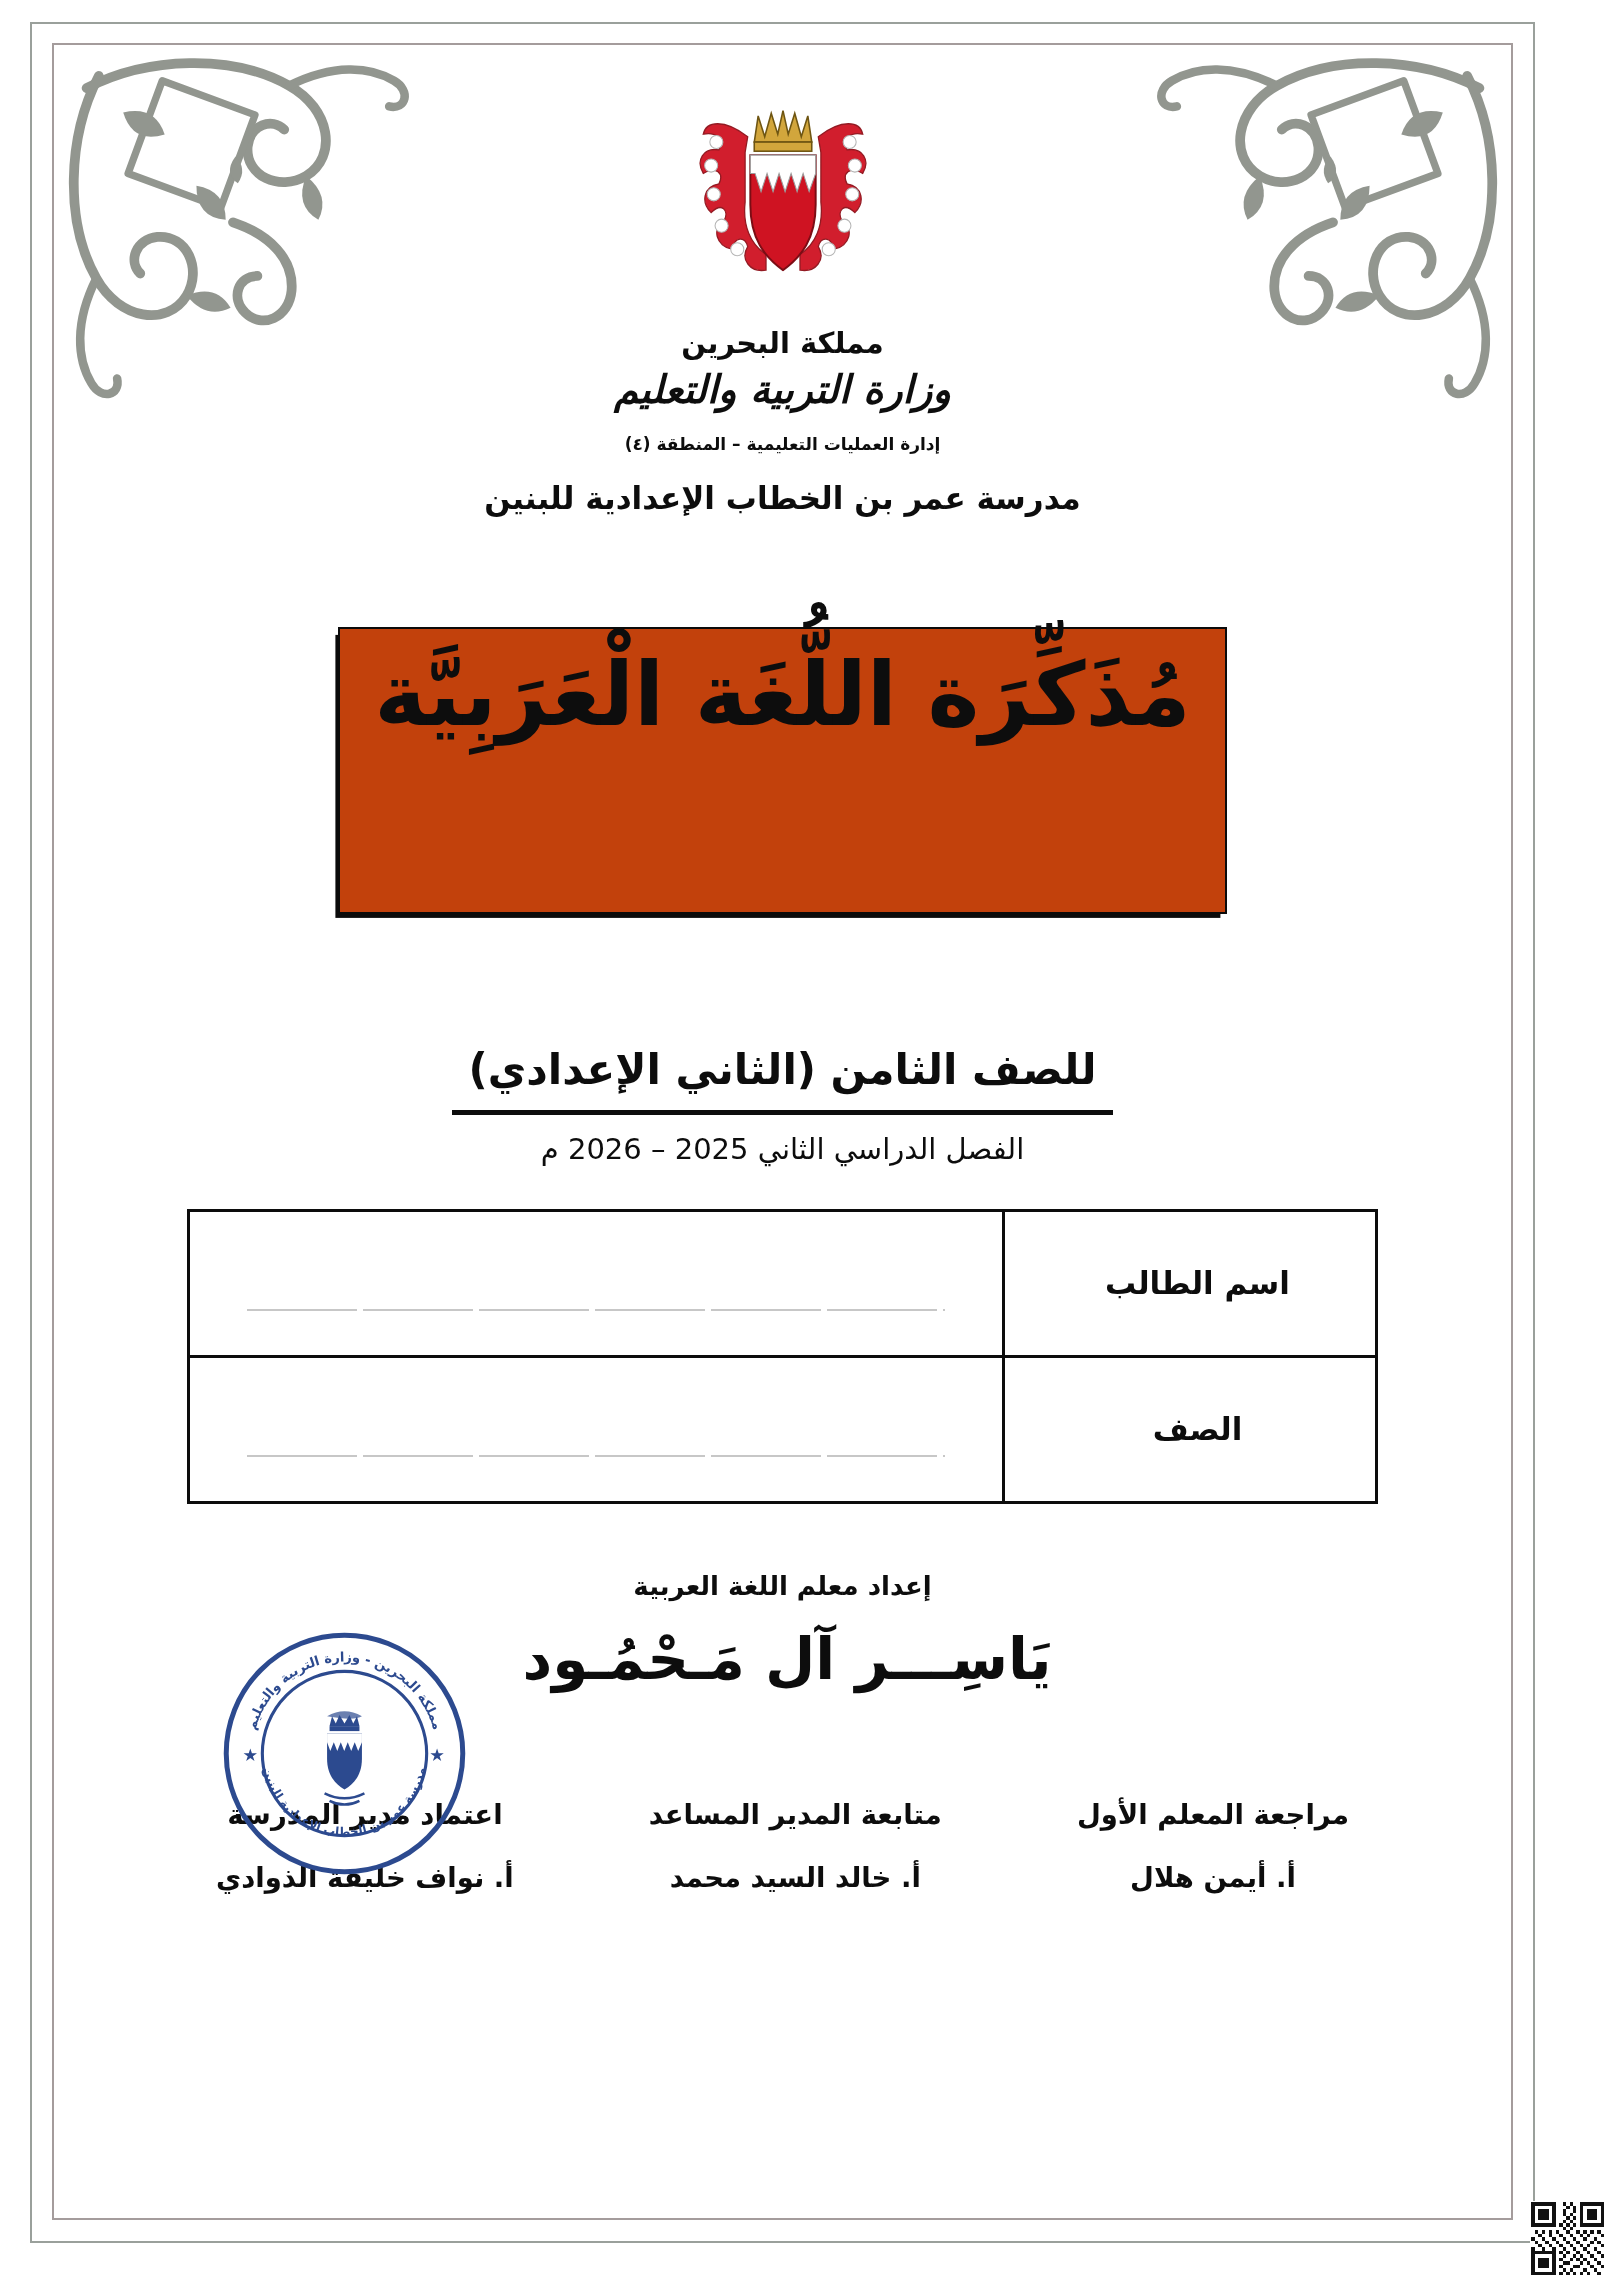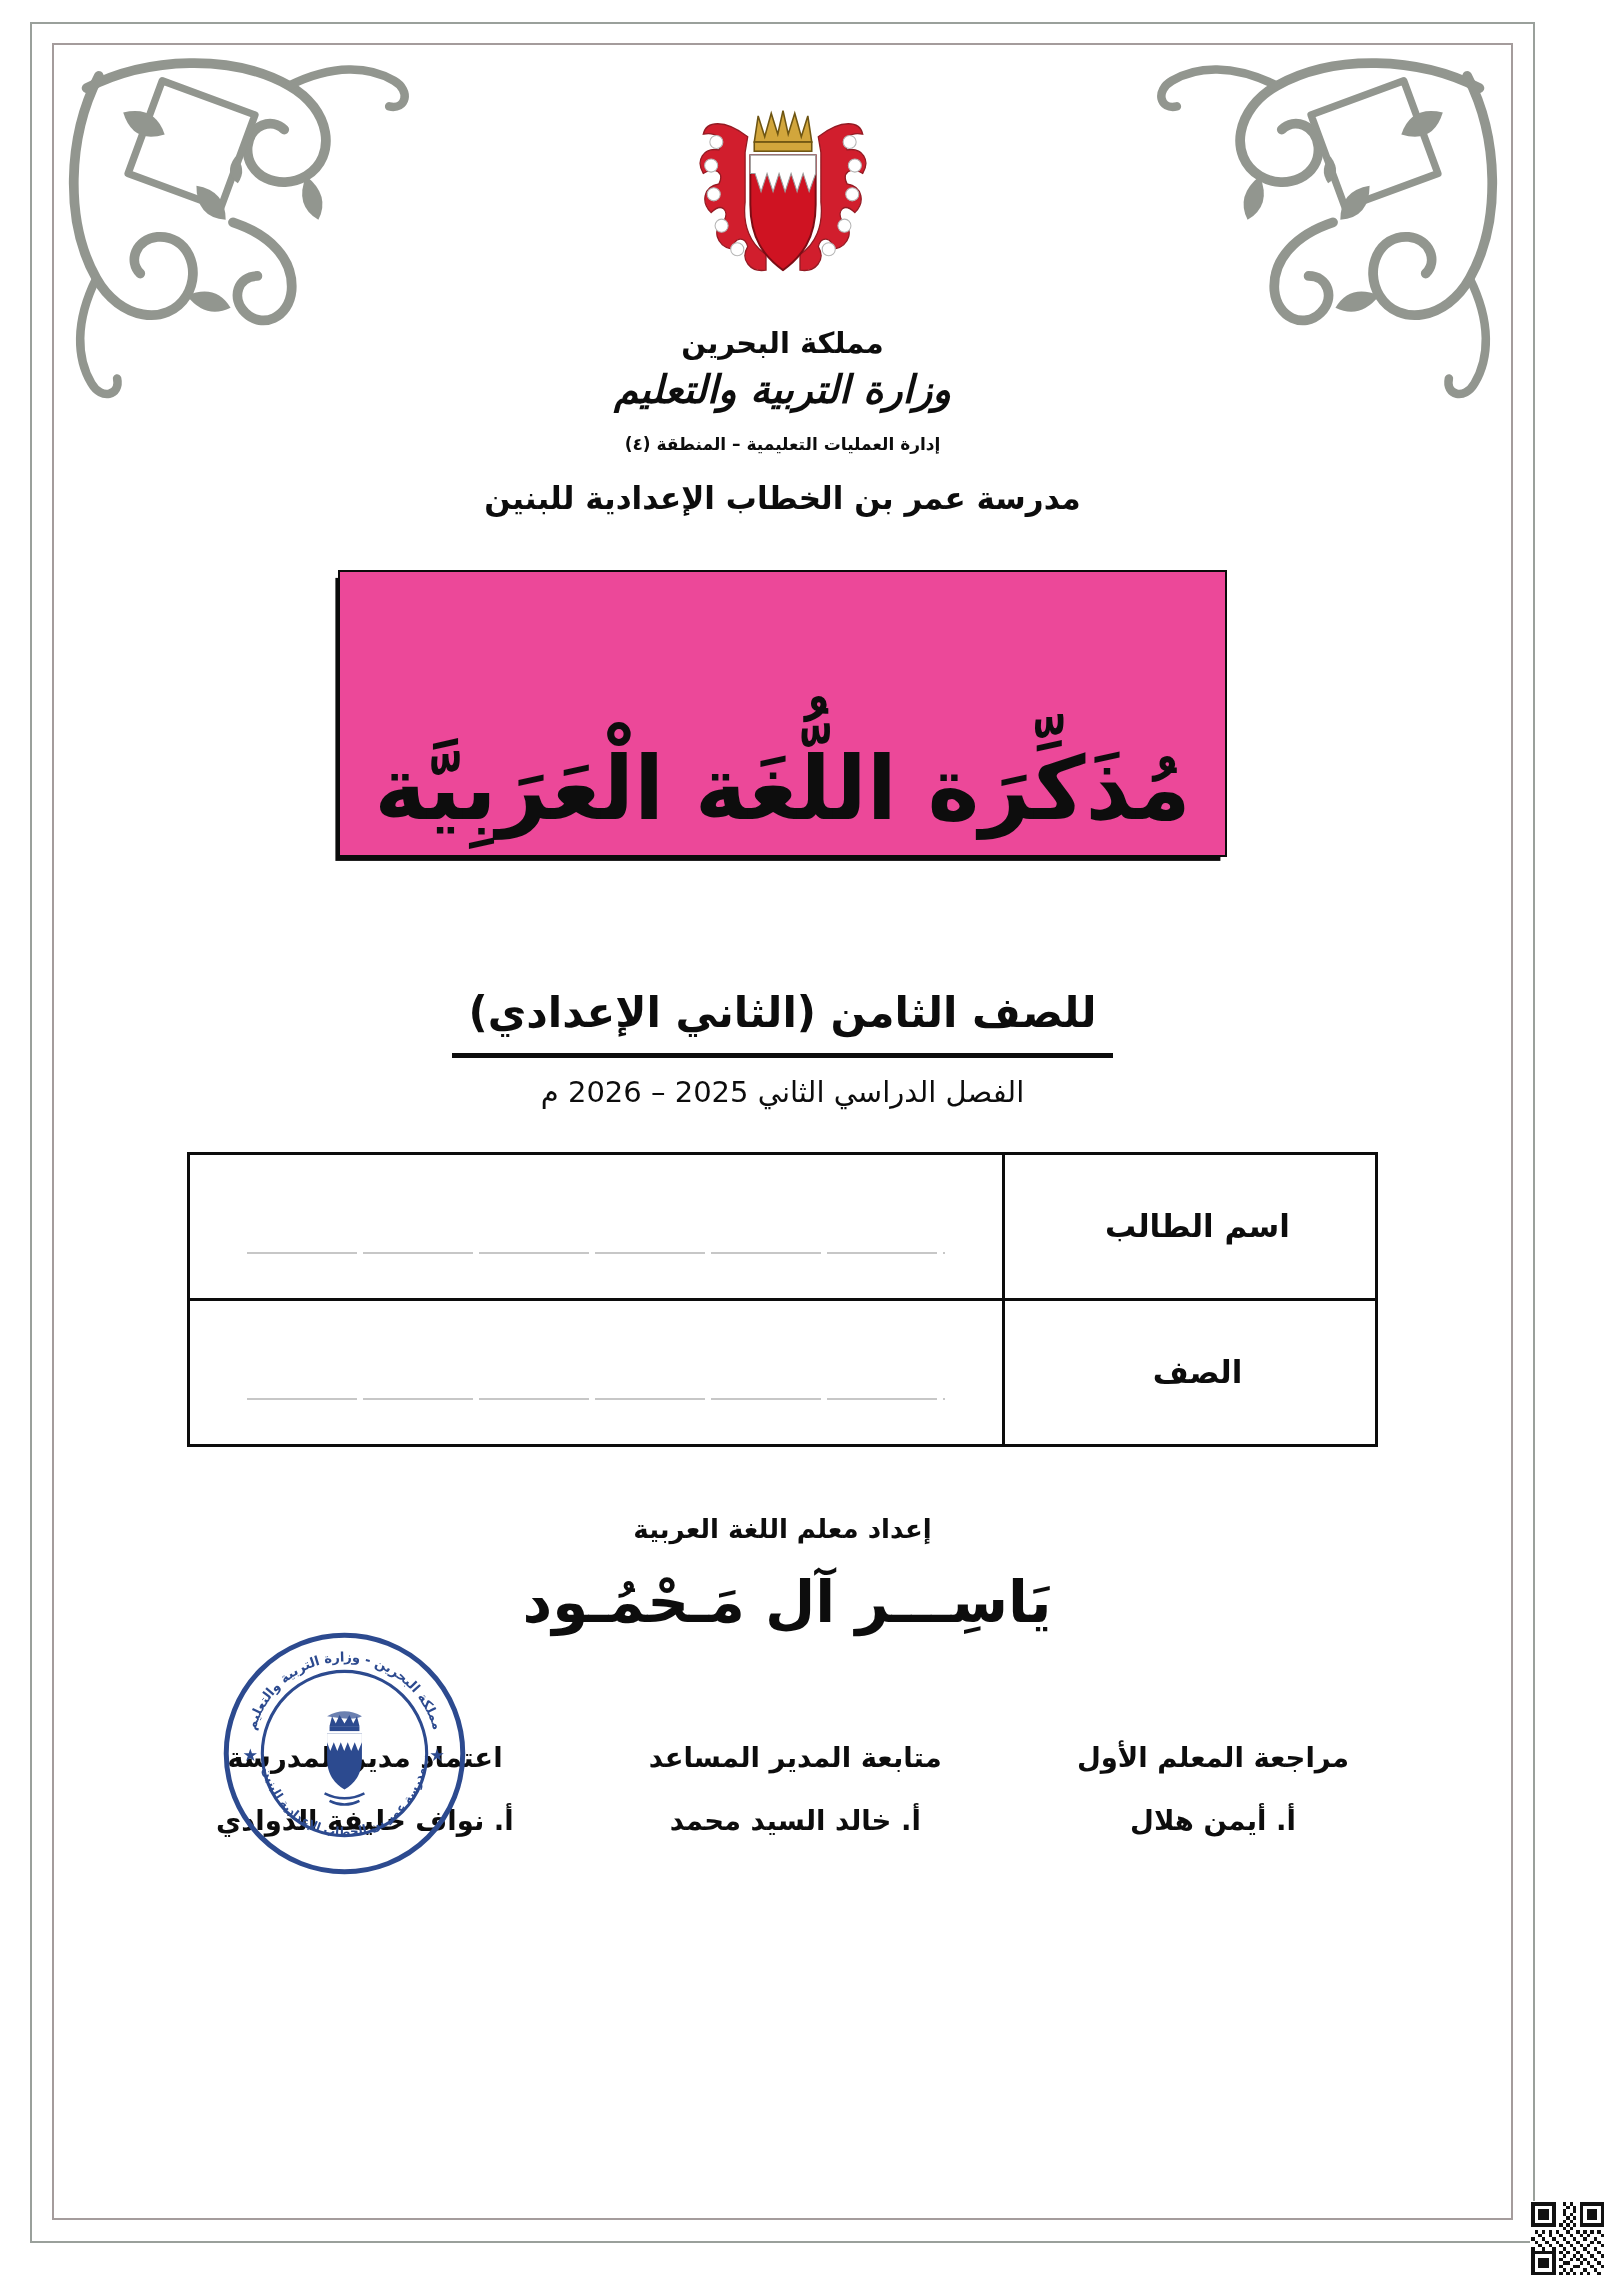--- a/index.html
+++ b/index.html
@@ -19,25 +19,25 @@
   .corner.tr{right:107px;top:38px;transform:scaleX(-1);}
   
   .content{position:absolute;left:52px;top:43px;right:110px;bottom:75px;
     text-align:center;direction:rtl;}
   .crest{display:block;margin:65px auto 0;}
   .h-kingdom{margin-top:14.4px;font-size:29px;font-weight:bold;}
   .h-ministry{margin-top:6.5px;font-size:39px;font-weight:bold;letter-spacing:0.7px;font-style:italic;}
   .h-directorate{margin-top:22px;font-size:17px;font-weight:bold;}
   .h-school{margin-top:26px;font-size:31px;font-weight:bold;}
   .title-box{
-    width:885px;height:283px;margin:54px auto 0;
+    width:885px;height:283px;margin:111px auto 0;
     border:2.6px solid #0b0b0b;
     box-shadow:-4.6px 5.9px 0 -2px #0b0b0b;
-    display:flex;align-items:flex-end;justify-content:center;
-    background:#ec4899;
+    display:flex;align-items:flex-start;justify-content:center;
+    background:#c2410c;
   }
   .title-calligraphy{font-size:88px;font-weight:bold;white-space:nowrap;line-height:1.5;}
   .grade-wrap{margin-top:131px;}
   .grade{display:inline-block;font-size:42px;font-weight:bold;
     border-bottom:5.2px solid #0d0d0d;padding:0 17px 15.7px;}
   .semester{margin-top:17px;font-size:29px;font-weight:normal;}
   table.student-table{
     width:1191px;margin:43px auto 0;border-collapse:collapse;background:#fff;
   }
   table.student-table td{border:3.3px solid #0c0c0c;height:141px;}

